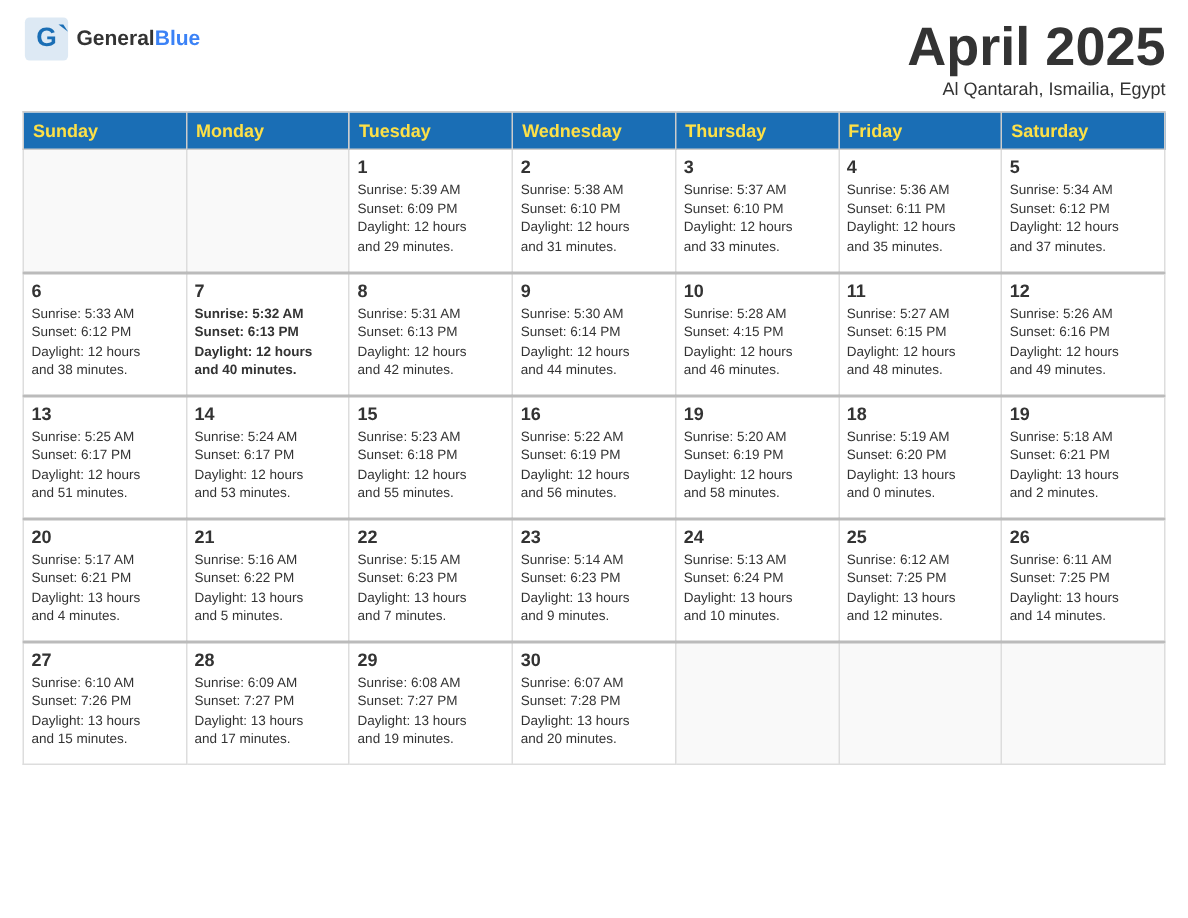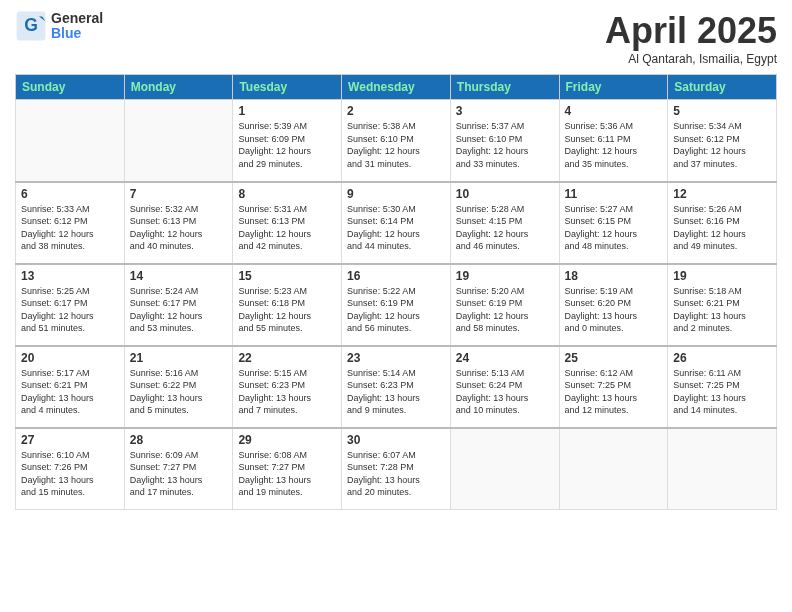--- a/index.html
+++ b/index.html
@@ -21,22 +21,23 @@
       align-items: flex-start;
       margin-bottom: 8px;
     }
     .logo {
       display: flex;
       align-items: center;
       gap: 4px;
     }
     .logo-text {
       display: flex;
-      flex-direction: column;
+      flex-direction: row;
       line-height: 1.1;
+      text-align: right;
     }
     .logo-general {
       font-size: 14px;
       font-weight: bold;
       color: #333;
     }
     .logo-blue {
       font-size: 14px;
       font-weight: bold;
       color: #3b82f6;
@@ -57,21 +58,21 @@
       font-size: 12px;
       color: #333;
     }
     .calendar {
       width: 100%;
       border-collapse: collapse;
       table-layout: fixed;
     }
     .calendar th {
       background-color: #1a6eb5;
-      color: #86efac;
+      color: #fde047;
       text-align: left;
       padding: 5px 6px;
       font-size: 12px;
       font-weight: bold;
       border: 1px solid #ccc;
     }
     .calendar td {
       border: 1px solid #ddd;
       vertical-align: top;
       padding: 4px 5px;
@@ -176,21 +177,21 @@
         <tr class="row-separator">
           <td>
             <span class="day-num">6</span>
             <div class="day-info" style="white-space: pre-line;">Sunrise: 5:33 AM
 Sunset: 6:12 PM
 Daylight: 12 hours
 and 38 minutes.</div>
           </td>
           <td>
             <span class="day-num">7</span>
-            <div class="day-info" style="white-space: pre-line;">Sunrise: 5:32 AM
+            <div class="day-info" style="white-space: pre-line; font-weight: bold;">Sunrise: 5:32 AM
 Sunset: 6:13 PM
 Daylight: 12 hours
 and 40 minutes.</div>
           </td>
           <td>
             <span class="day-num">8</span>
             <div class="day-info" style="white-space: pre-line;">Sunrise: 5:31 AM
 Sunset: 6:13 PM
 Daylight: 12 hours
 and 42 minutes.</div>

